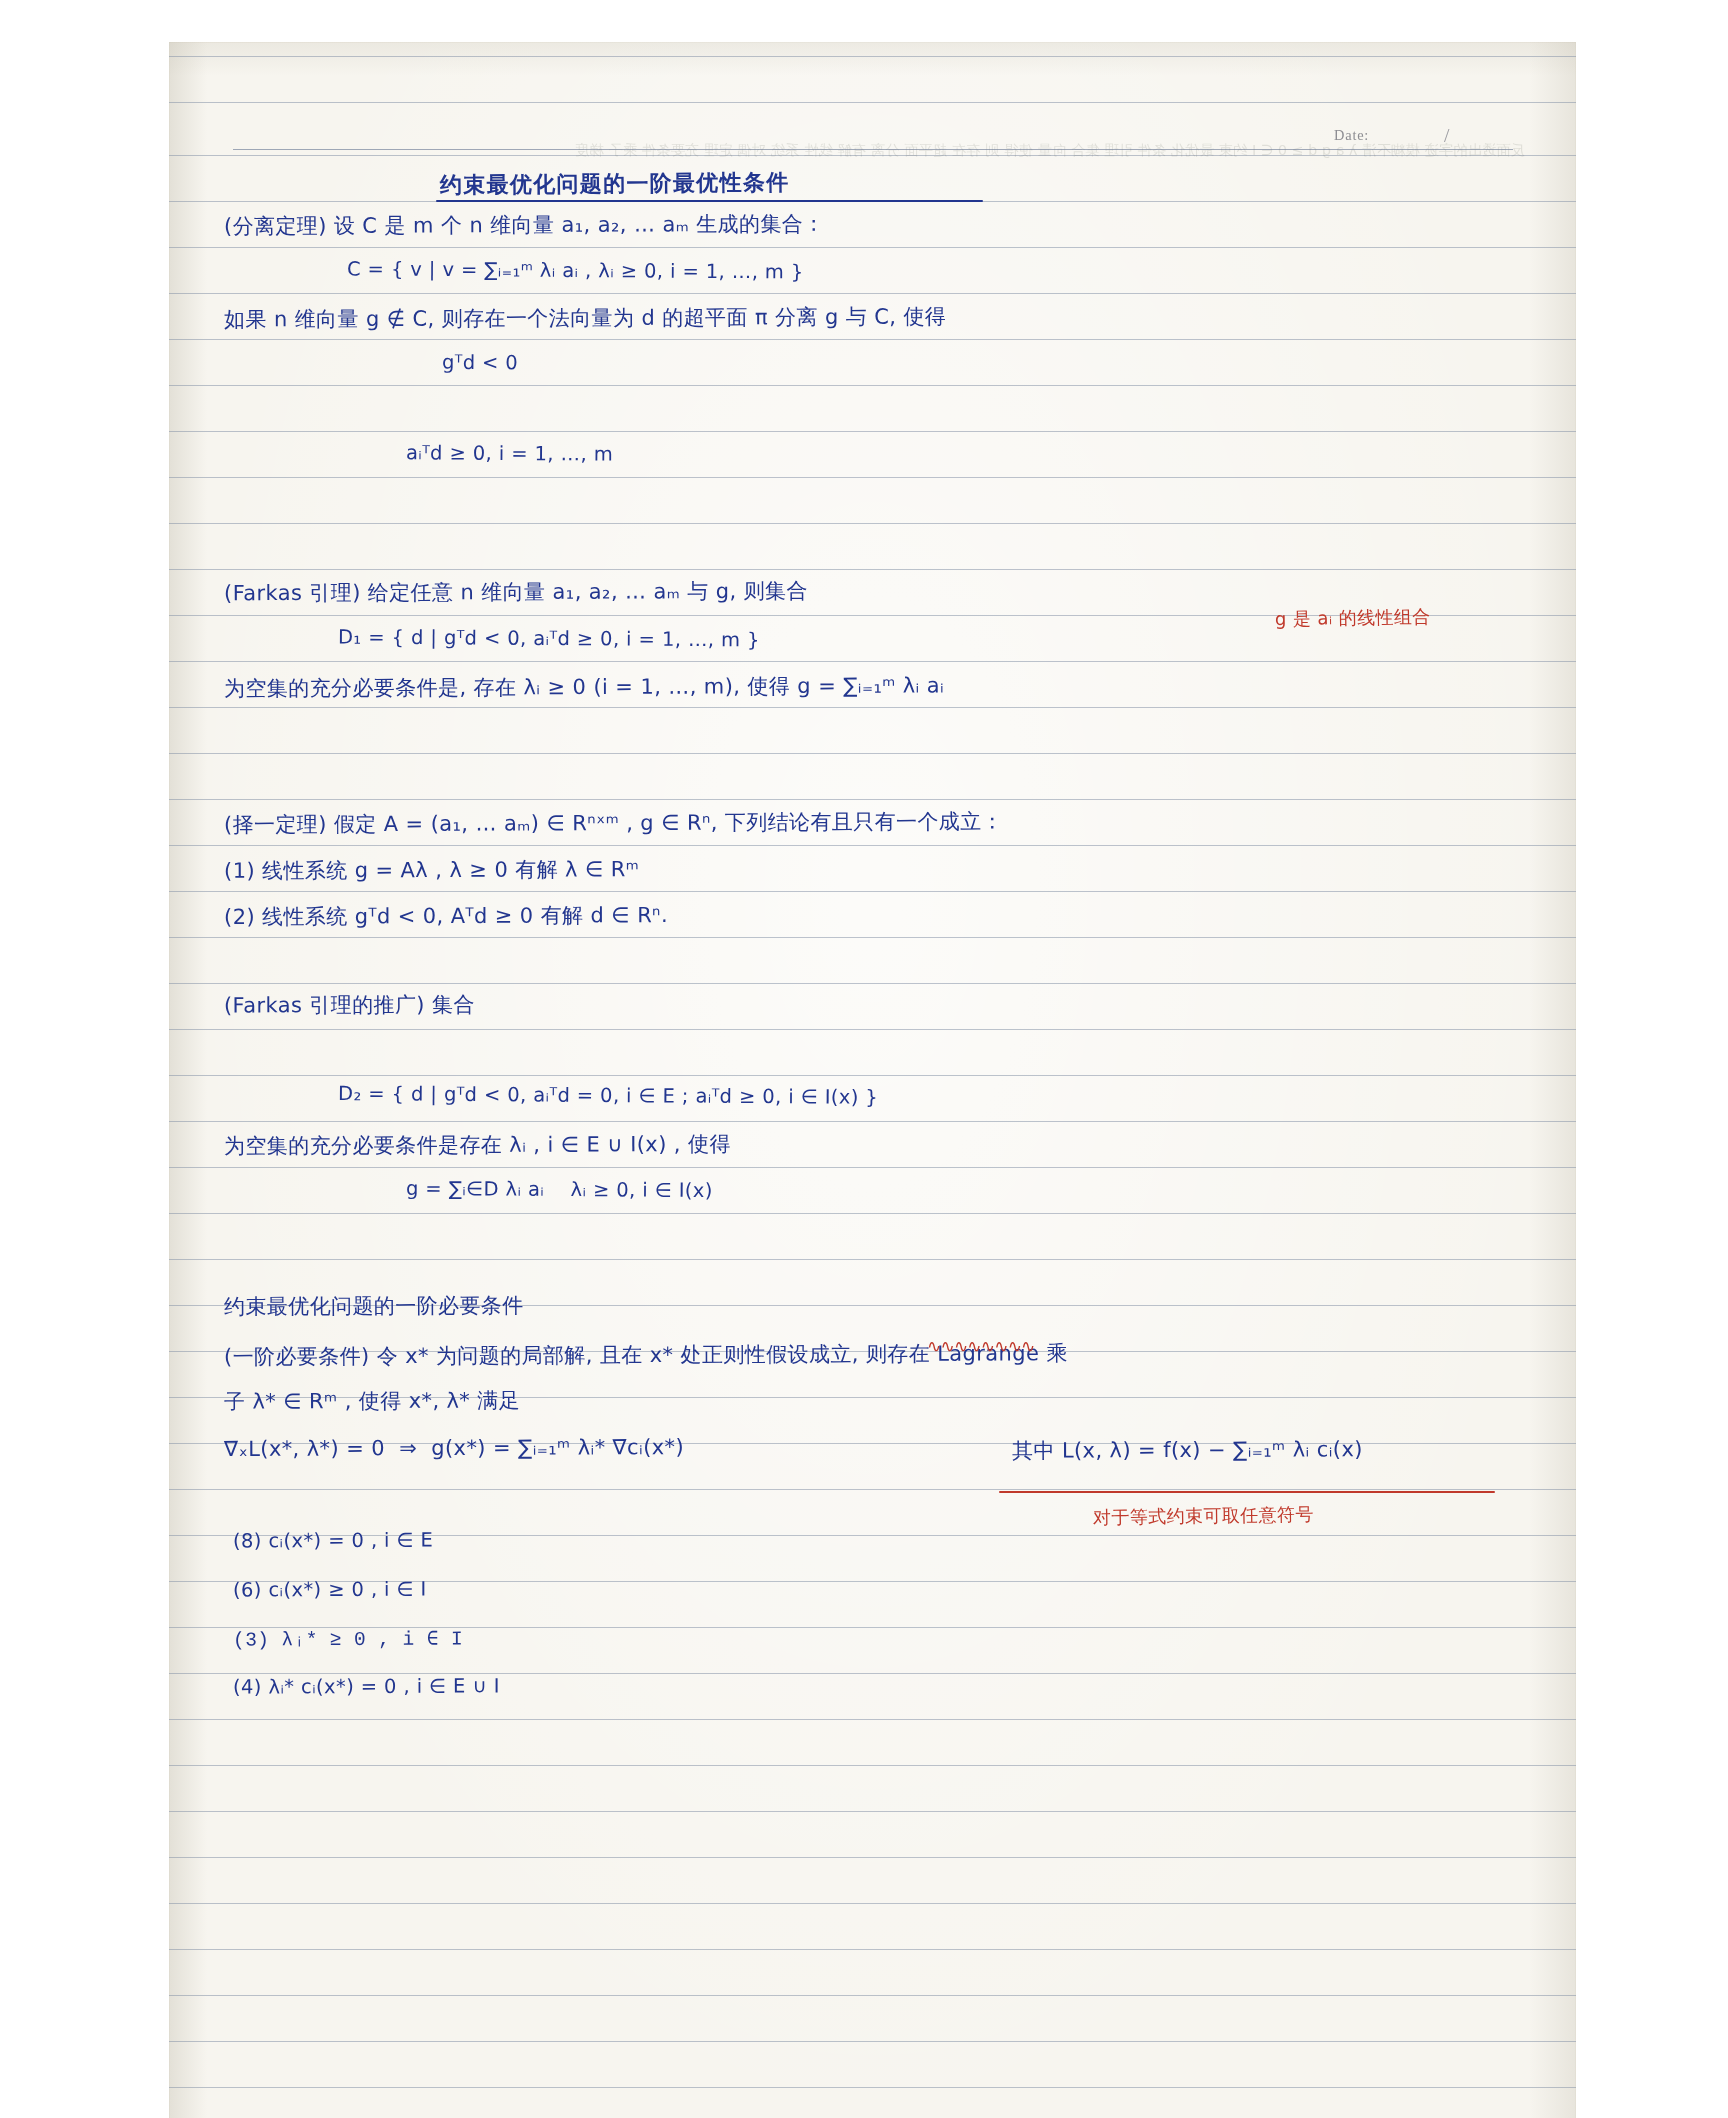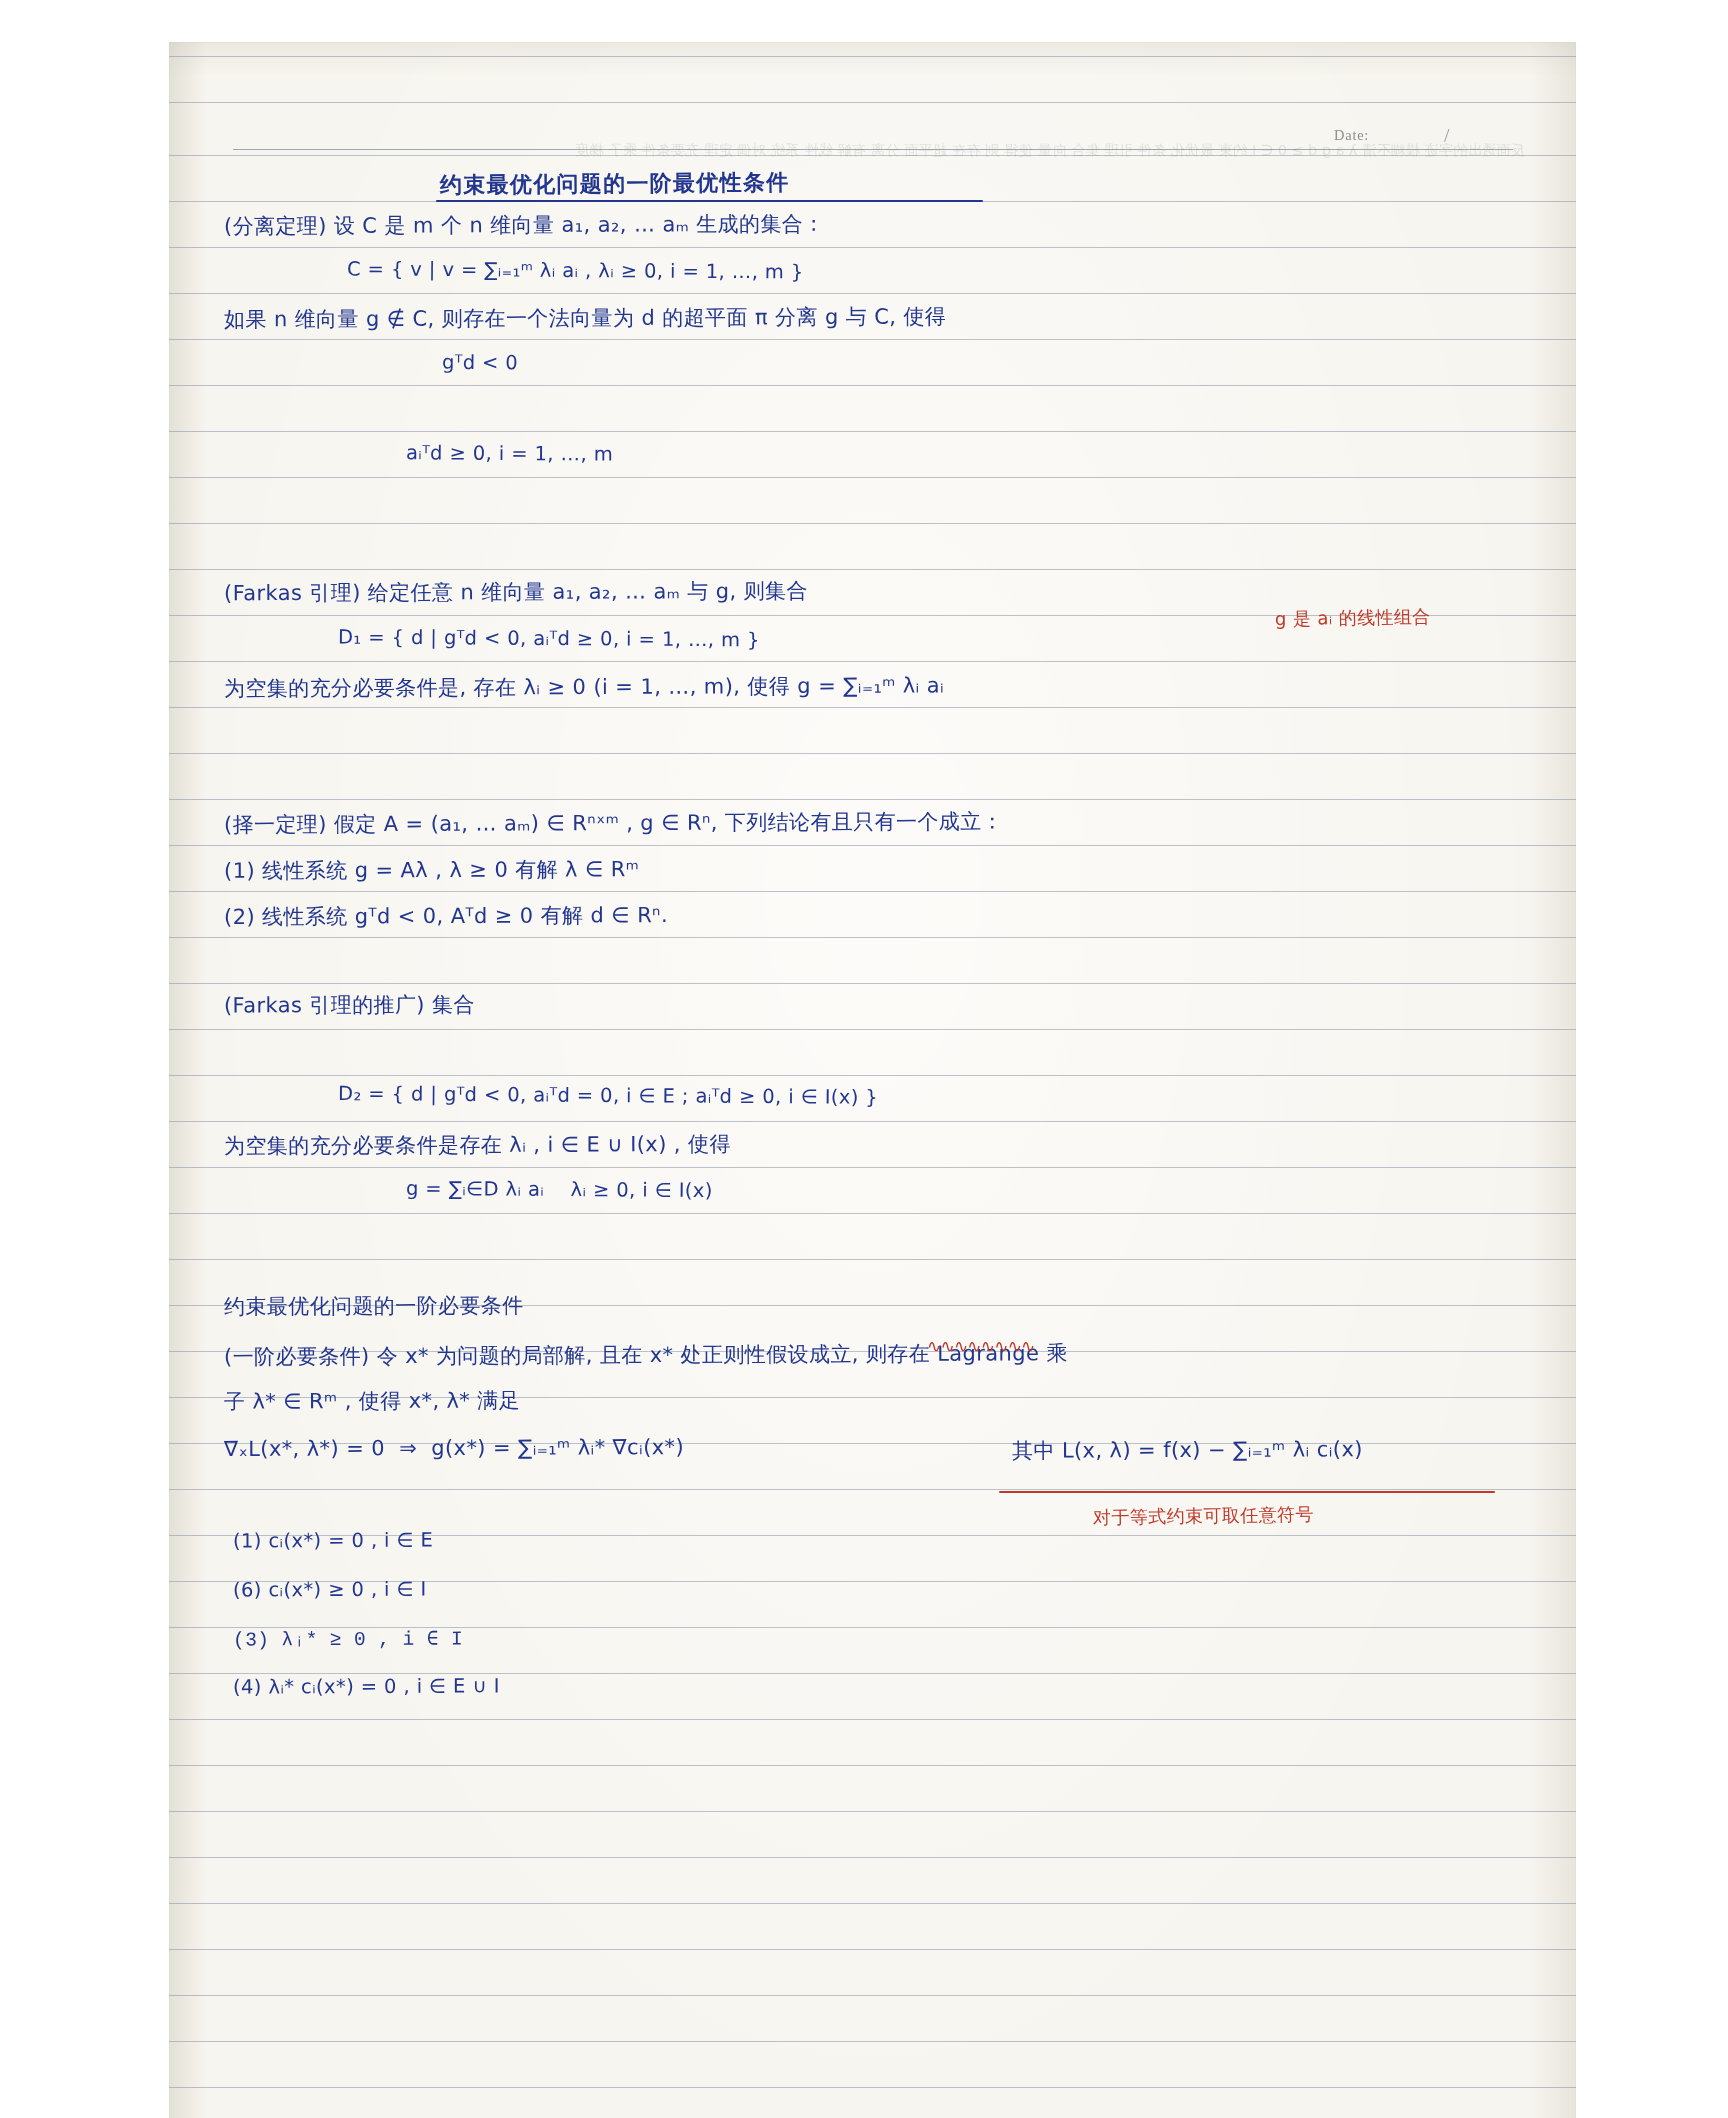--- a/index.html
+++ b/index.html
@@ -203,21 +203,21 @@
     <div class="hw t1 blue sk4" style="left:55px; top:1345px;">子 λ* ∈ Rᵐ , 使得 x*, λ* 满足</div>
 
     <div class="hw t1 blue sk4" style="left:55px; top:1394px;">∇ₓL(x*, λ*) = 0  ⇒  g(x*) = ∑ᵢ₌₁ᵐ λᵢ* ∇cᵢ(x*)</div>
 
     <div class="hw t1 blue sk4" style="left:843px; top:1394px;">其中 L(x, λ) = f(x) − ∑ᵢ₌₁ᵐ λᵢ cᵢ(x)</div>
 
     <div class="squiggle" style="left:758px; top:1294px;">∿∿∿∿∿∿∿∿</div>
     <div class="underline-red" style="left:830px; top:1449px; width:496px;"></div>
     <div class="hw t3 red sk2" style="left:924px; top:1462px;">对于等式约束可取任意符号</div>
 
-    <div class="hw t2 blue sk4" style="left:64px; top:1487px;">(1) cᵢ(x*) = 0 , i ∈ E</div>
+    <div class="hw t2 blue sk4" style="left:64px; top:1487px;">(8) cᵢ(x*) = 0 , i ∈ E</div>
 
     <div class="hw t2 blue sk4" style="left:64px; top:1536px;">(6) cᵢ(x*) ≥ 0 , i ∈ I</div>
 
     <div class="hw t2 blue sk4" style="left:64px; top:1585px;font-family:Liberation Mono, monospace;">(3) λᵢ* ≥ 0 , i ∈ I</div>
 
     <div class="hw t2 blue sk4" style="left:64px; top:1633px;">(4) λᵢ* cᵢ(x*) = 0 , i ∈ E ∪ I</div>
 
   </div>
 
 </div>

